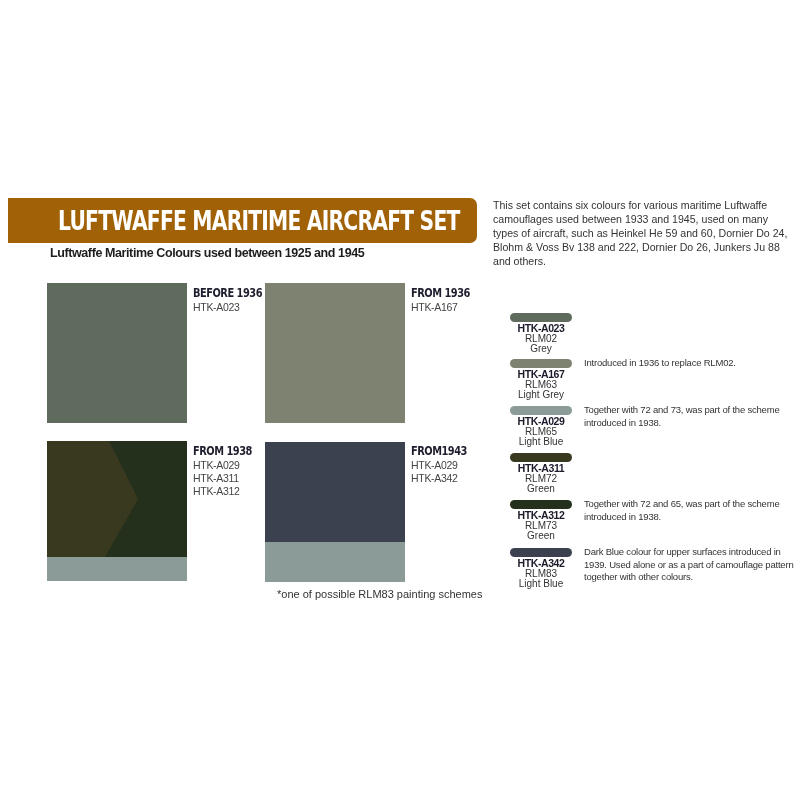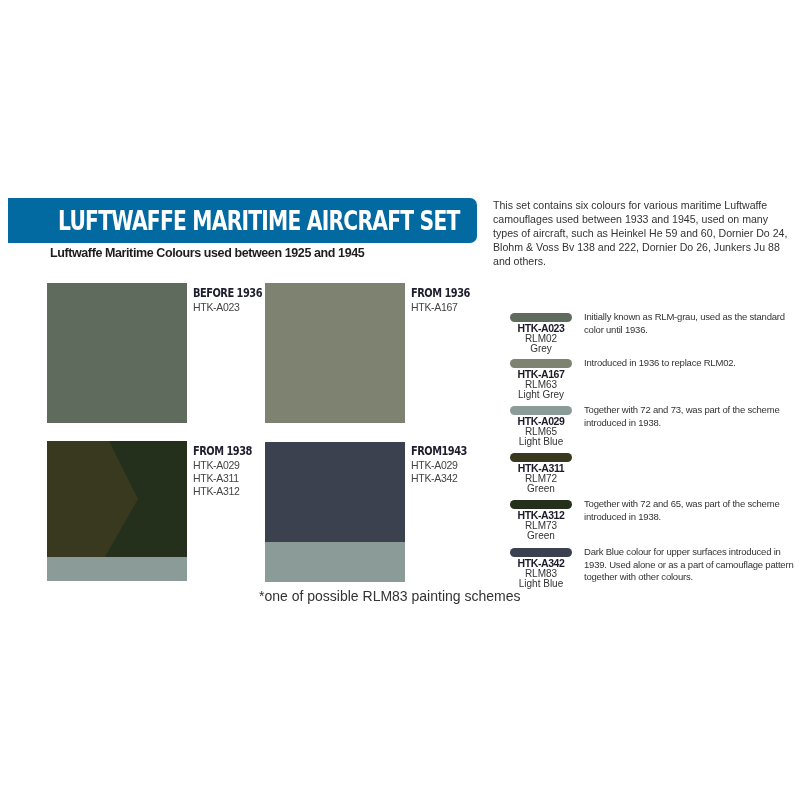--- a/index.html
+++ b/index.html
@@ -1,32 +1,32 @@
 <!DOCTYPE html>
 <html><head>
 <meta charset="utf-8">
 <style>
   html, body { margin:0; padding:0; }
   body { width:800px; height:800px; background:#ffffff; position:relative; overflow:hidden;
          font-family:"Liberation Sans", sans-serif; color:#222; }
   .banner { position:absolute; left:8px; top:198px; width:469px; height:45px;
-            background:#0369a1; border-radius:0 7px 7px 0; }
+            background:#a16207; border-radius:0 7px 7px 0; }
   .banner-title { position:absolute; left:50px; top:4px; font-family:"DejaVu Sans", sans-serif;
             font-weight:bold; font-size:26px; color:#ffffff; letter-spacing:-1px;
             transform:scaleX(0.78); transform-origin:left center; white-space:nowrap; line-height:38px; }
   .subtitle { position:absolute; left:50px; top:246px; font-size:12.5px; font-weight:bold;
             color:#1d1d1d; letter-spacing:-0.4px; white-space:nowrap; }
   .intro { position:absolute; left:493px; top:198px; width:300px; font-size:10.6px;
             line-height:14px; color:#333; }
   .swatch { position:absolute; width:140px; height:140px; overflow:hidden; }
   .sw-label { position:absolute; font-size:10.5px; line-height:13px; color:#444; }
   .sw-label .era { font-family:"DejaVu Sans", sans-serif; font-weight:bold; font-size:12px; color:#1e1e2e;
             letter-spacing:-0.6px; transform:scaleX(0.82); transform-origin:left center; white-space:nowrap; display:block; margin-bottom:1px;}
   .sw-label .code { display:block; letter-spacing:-0.3px; }
-  .footnote { position:absolute; left:259px; top:588px; font-size:14px; color:#333; }
+  .footnote { position:absolute; left:277px; top:588px; font-size:11px; color:#333; }
   .legend-row { position:absolute; left:510px; width:285px; height:46px; }
   .pill { position:absolute; left:0; top:0; width:62px; height:9px; border-radius:5px; }
   .legend-id { position:absolute; left:0; top:10px; width:62px; text-align:center; font-size:10px; line-height:10.5px; color:#333; }
   .legend-id .code { font-weight:bold; color:#1a1a2a; font-size:10.5px; letter-spacing:-0.4px; }
   .legend-desc { position:absolute; left:74px; top:-2px; width:215px; font-size:9.5px; line-height:12.5px; color:#333; letter-spacing:-0.2px; }
 </style>
 </head>
 <body>
 
 <div class="banner">
@@ -72,21 +72,20 @@
 
 <div class="footnote">*one of possible RLM83 painting schemes</div>
 
 <div class="legend-row" style="top:313px;">
   <div class="pill" style="background:#5f6b5c;"></div>
   <div class="legend-id">
     <div class="code">HTK-A023</div>
     <div>RLM02</div>
     <div>Grey</div>
   </div>
-  <div class="legend-desc">Initially known as RLM-grau, used as the standard color until 1936.</div>
 </div>
 
 <div class="legend-row" style="top:359px;">
   <div class="pill" style="background:#7e8270;"></div>
   <div class="legend-id">
     <div class="code">HTK-A167</div>
     <div>RLM63</div>
     <div>Light Grey</div>
   </div>
   <div class="legend-desc">Introduced in 1936 to replace RLM02.</div>

